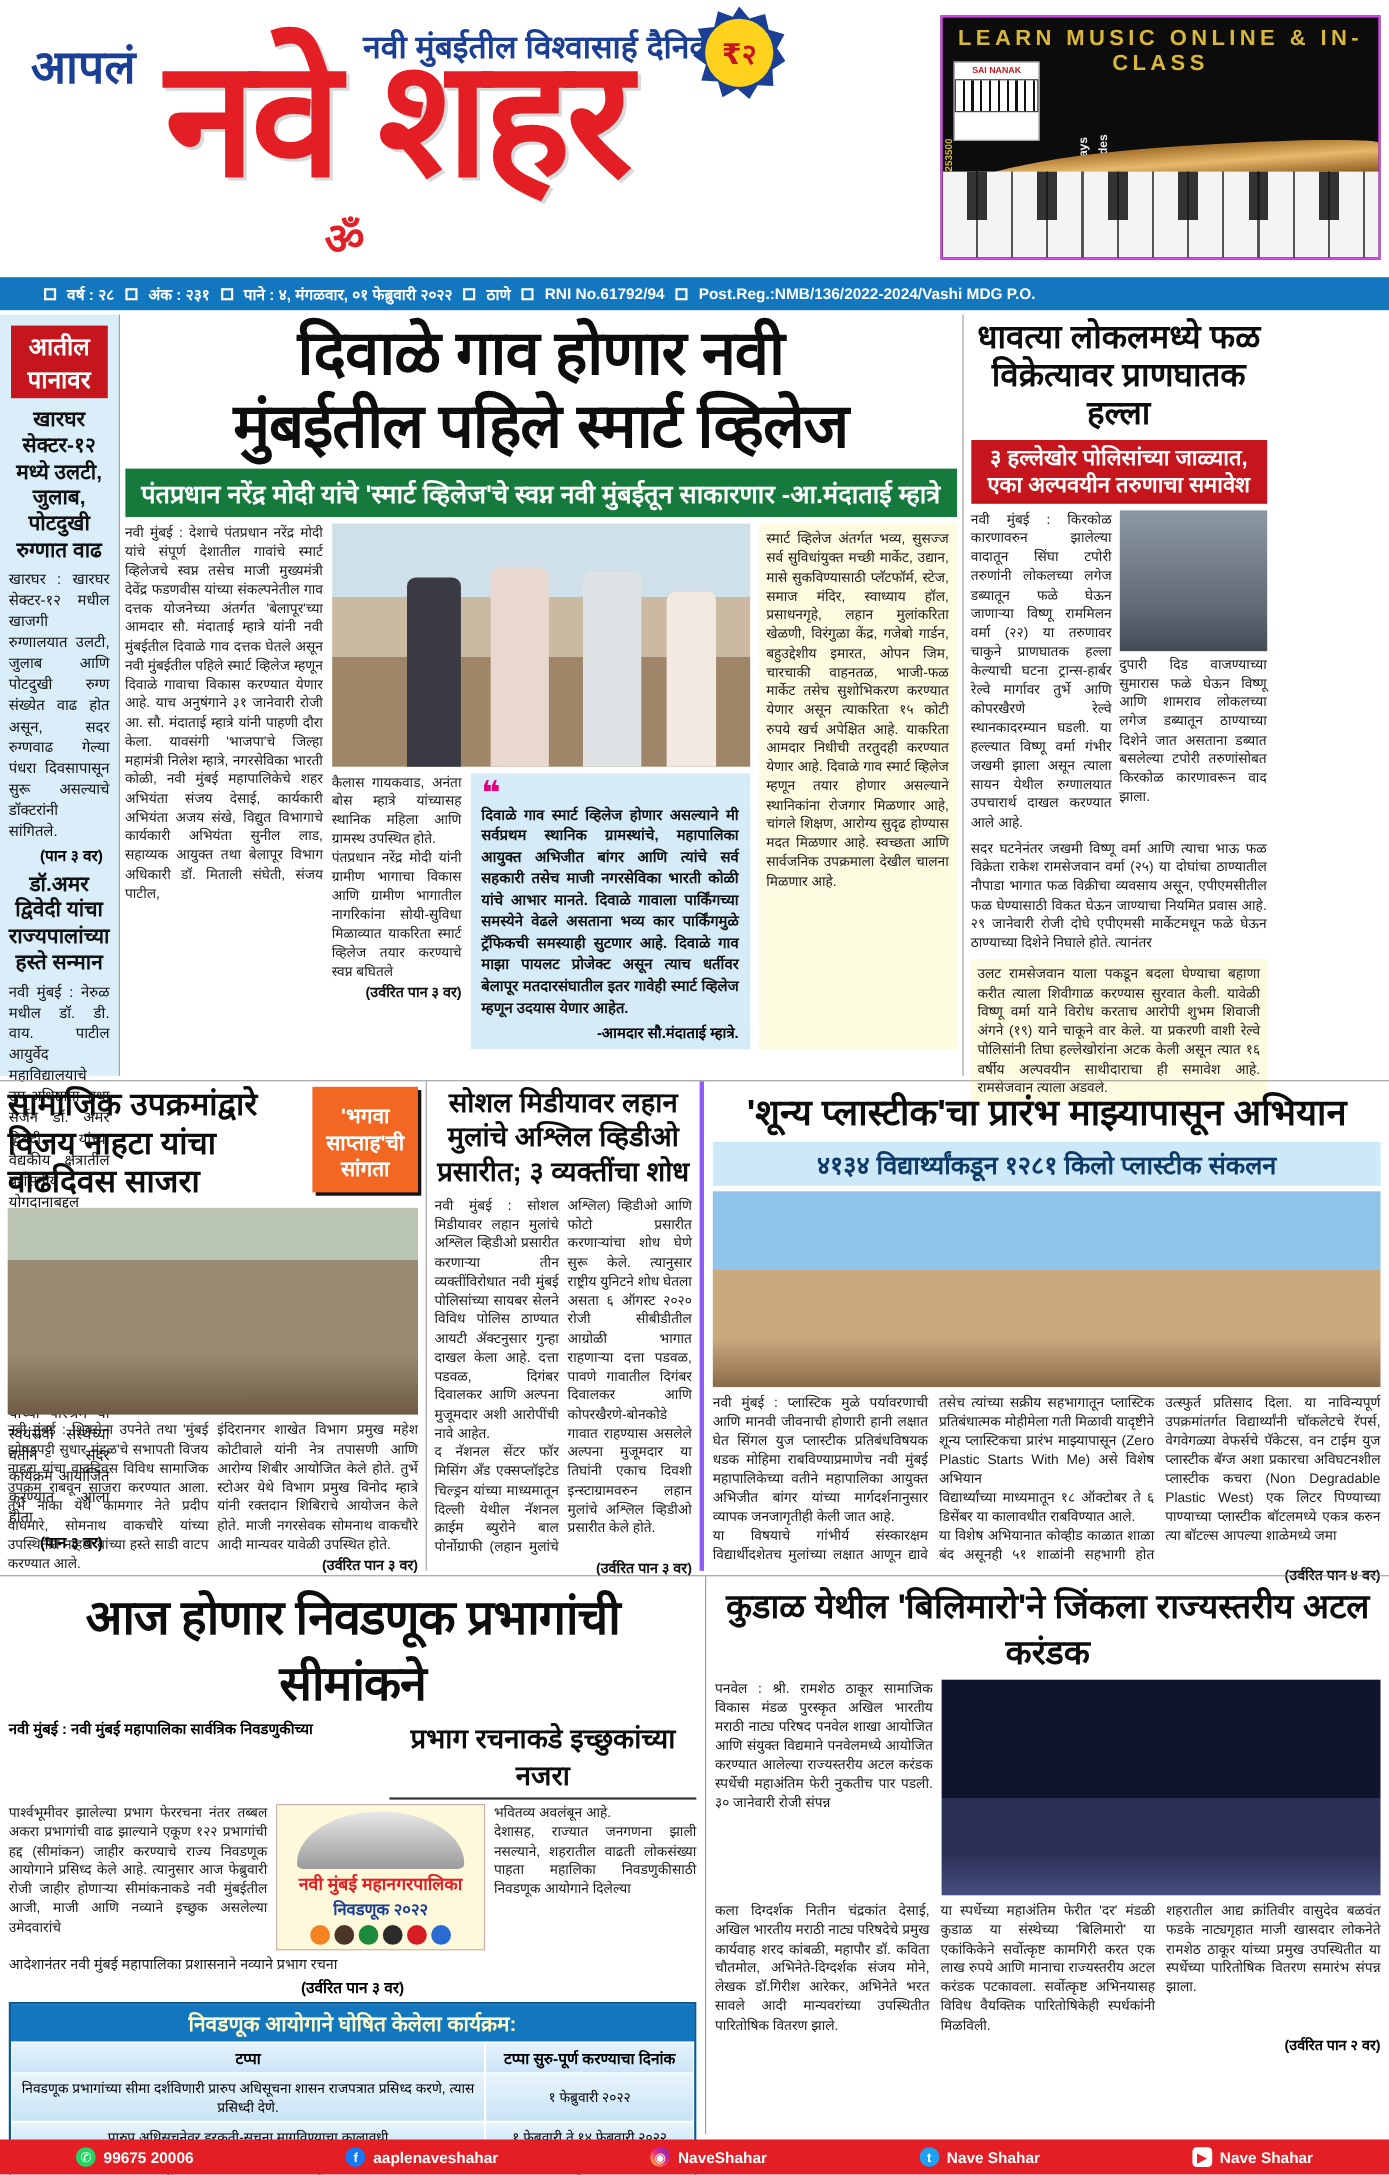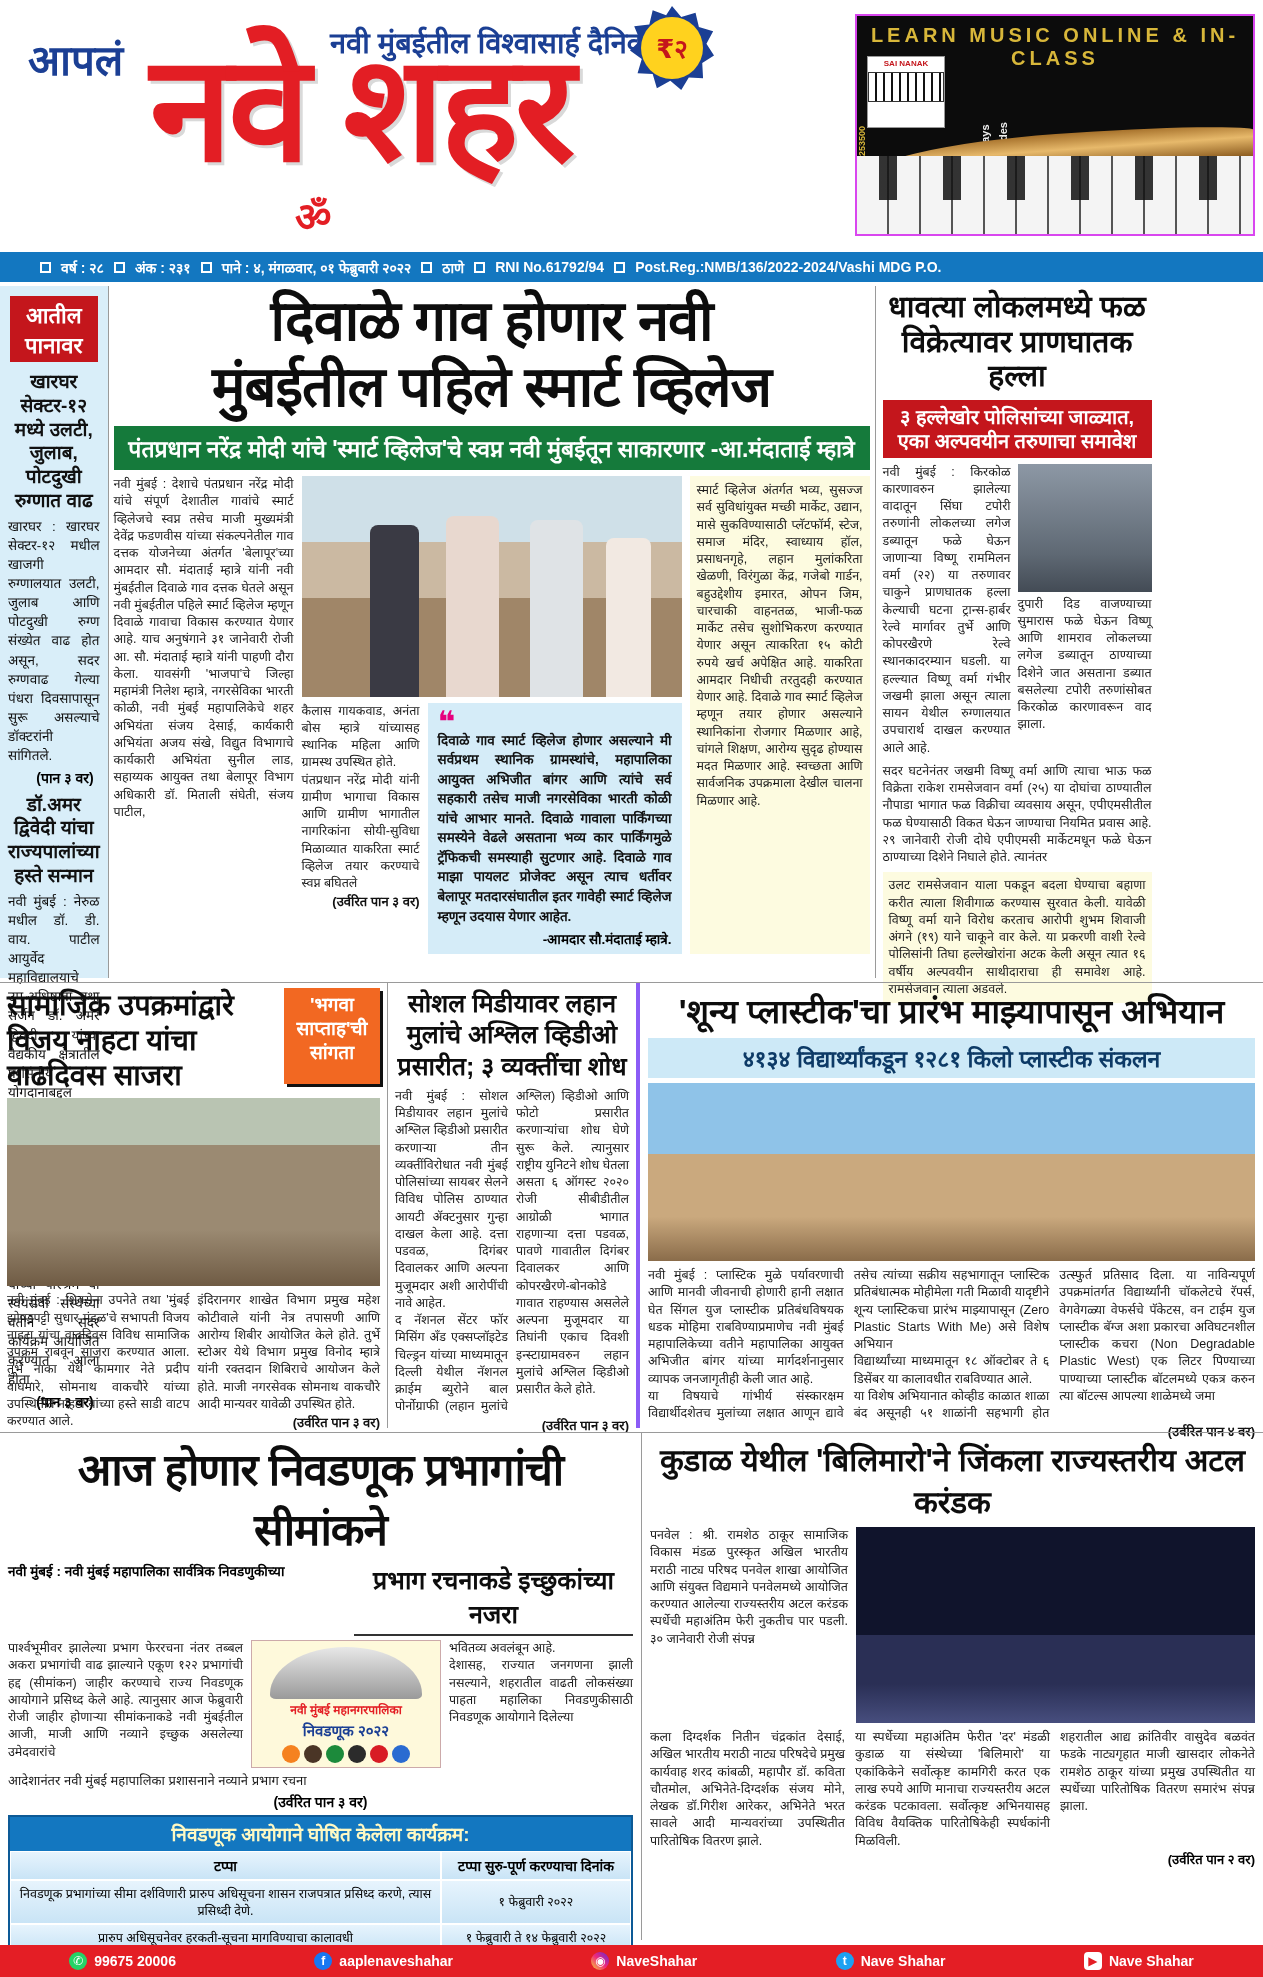--- a/index.html
+++ b/index.html
@@ -72,21 +72,21 @@
   .attack-c2 { width:134px; }
   .cuff-photo { height:128px; background:linear-gradient(180deg,#8d98a5,#5f6974 70%,#434b55); margin-bottom:4px; }
   .attack-mid { margin-top:6px; }
   .attack-yellow { margin-top:6px; background:#fdfbe0; padding:5px 6px; }
 
   
   .row2 { position:absolute; left:0; top:982px; width:1263px; height:446px; border-top:1px solid #9a9a9a; display:flex; }
   .r2a { width:388px; border-right:1px solid #9a9a9a; padding:5px 7px; }
   .r2a-head { display:flex; gap:24px; }
   .r2a-hl { flex:1; font-size:29px; line-height:1.2; font-weight:bold; color:#0d0d0d; }
-  .saffron { width:96px; height:96px; background:#f26822; color:#fff; font-weight:bold; font-size:19px; text-align:center; padding-top:5px; line-height:1.25; box-shadow:3px 3px 0 #111; }
+  .saffron { width:96px; height:96px; background:#f26822; color:#fff; font-weight:bold; font-size:19px; text-align:center; padding-top:16px; line-height:1.25; box-shadow:3px 3px 0 #111; }
   .r2a-photo { height:188px; margin:6px 0; background:linear-gradient(180deg,#b9c4b2 0 25%,#9b8a72 25% 70%,#6f5b44); }
   .r2a-cols { display:flex; gap:8px; }
   .r2a-cols > div { flex:1; }
 
   .r2b { width:252px; border-right:4px solid #8b5cf6; padding:5px 7px; }
   .r2b-hl { font-size:25px; line-height:1.25; font-weight:bold; text-align:center; color:#0d0d0d; margin-bottom:6px; }
   .r2b-body { column-count:2; column-gap:8px; }
 
   .r2c { flex:1; padding:5px 8px; }
   .r2c-hl { font-size:33px; font-weight:bold; text-align:center; color:#0d0d0d; }
@@ -98,21 +98,21 @@
   .row3 { position:absolute; left:0; top:1432px; width:1263px; height:508px; border-top:1px solid #9a9a9a; display:flex; }
   .r3a { width:642px; border-right:1px solid #9a9a9a; padding:5px 8px; }
   .r3a-hl { font-size:44px; font-weight:bold; text-align:center; color:#0d0d0d; letter-spacing:-1px; }
   .r3a-leadrow { display:flex; gap:10px; align-items:flex-start; margin-top:4px; }
   .r3a-lead { width:336px; font-size:13.5px; font-weight:bold; }
   .r3a-sub { flex:1; font-size:25px; font-weight:bold; text-align:center; border-bottom:2px solid #333; padding-bottom:4px; color:#0d0d0d; }
   .r3a-mid { display:flex; gap:8px; margin-top:4px; }
   .r3a-c1 { width:235px; }
   .nmmc { width:190px; background:#fef9db; border:1px solid #caa; padding:4px; text-align:center; }
   .nmmc-dome { height:52px; background:linear-gradient(180deg,#e8e8e8,#9a9a9a); border-radius:50% 50% 6px 6px / 90% 90% 4px 4px; margin:2px 14px; }
-  .nmmc-l1 { color:#e31e24; font-weight:bold; font-size:12px; }
+  .nmmc-l1 { color:#e31e24; font-weight:bold; font-size:16px; }
   .nmmc-l2 { color:#1b3f94; font-weight:bold; font-size:15px; margin-top:2px; }
   .nmmc-sym { display:flex; justify-content:center; gap:4px; margin-top:5px; }
   .nmmc-sym i { width:18px; height:18px; border-radius:50%; display:inline-block; }
   .r3a-c3 { flex:1; }
   .r3a-tail { font-size:13px; margin-top:4px; }
   .r3a-jump { text-align:center; font-weight:bold; font-size:14px; margin:2px 0 4px; }
 
   .etable { border:2px solid #0d5a96; background:#d4eafa; }
   .etable-title { background:#1377c0; color:#fef9c3; font-weight:bold; font-size:19px; text-align:center; padding:4px; }
   .etable-grid { display:grid; grid-template-columns:1fr 190px; }

